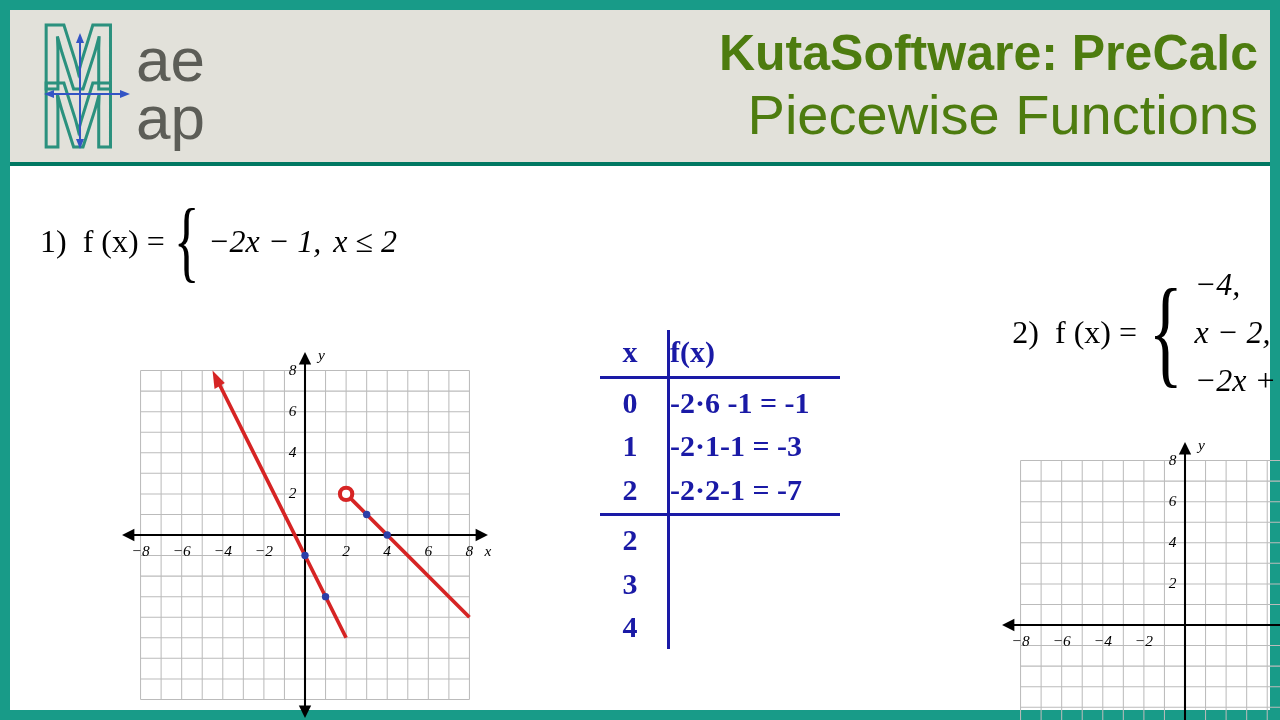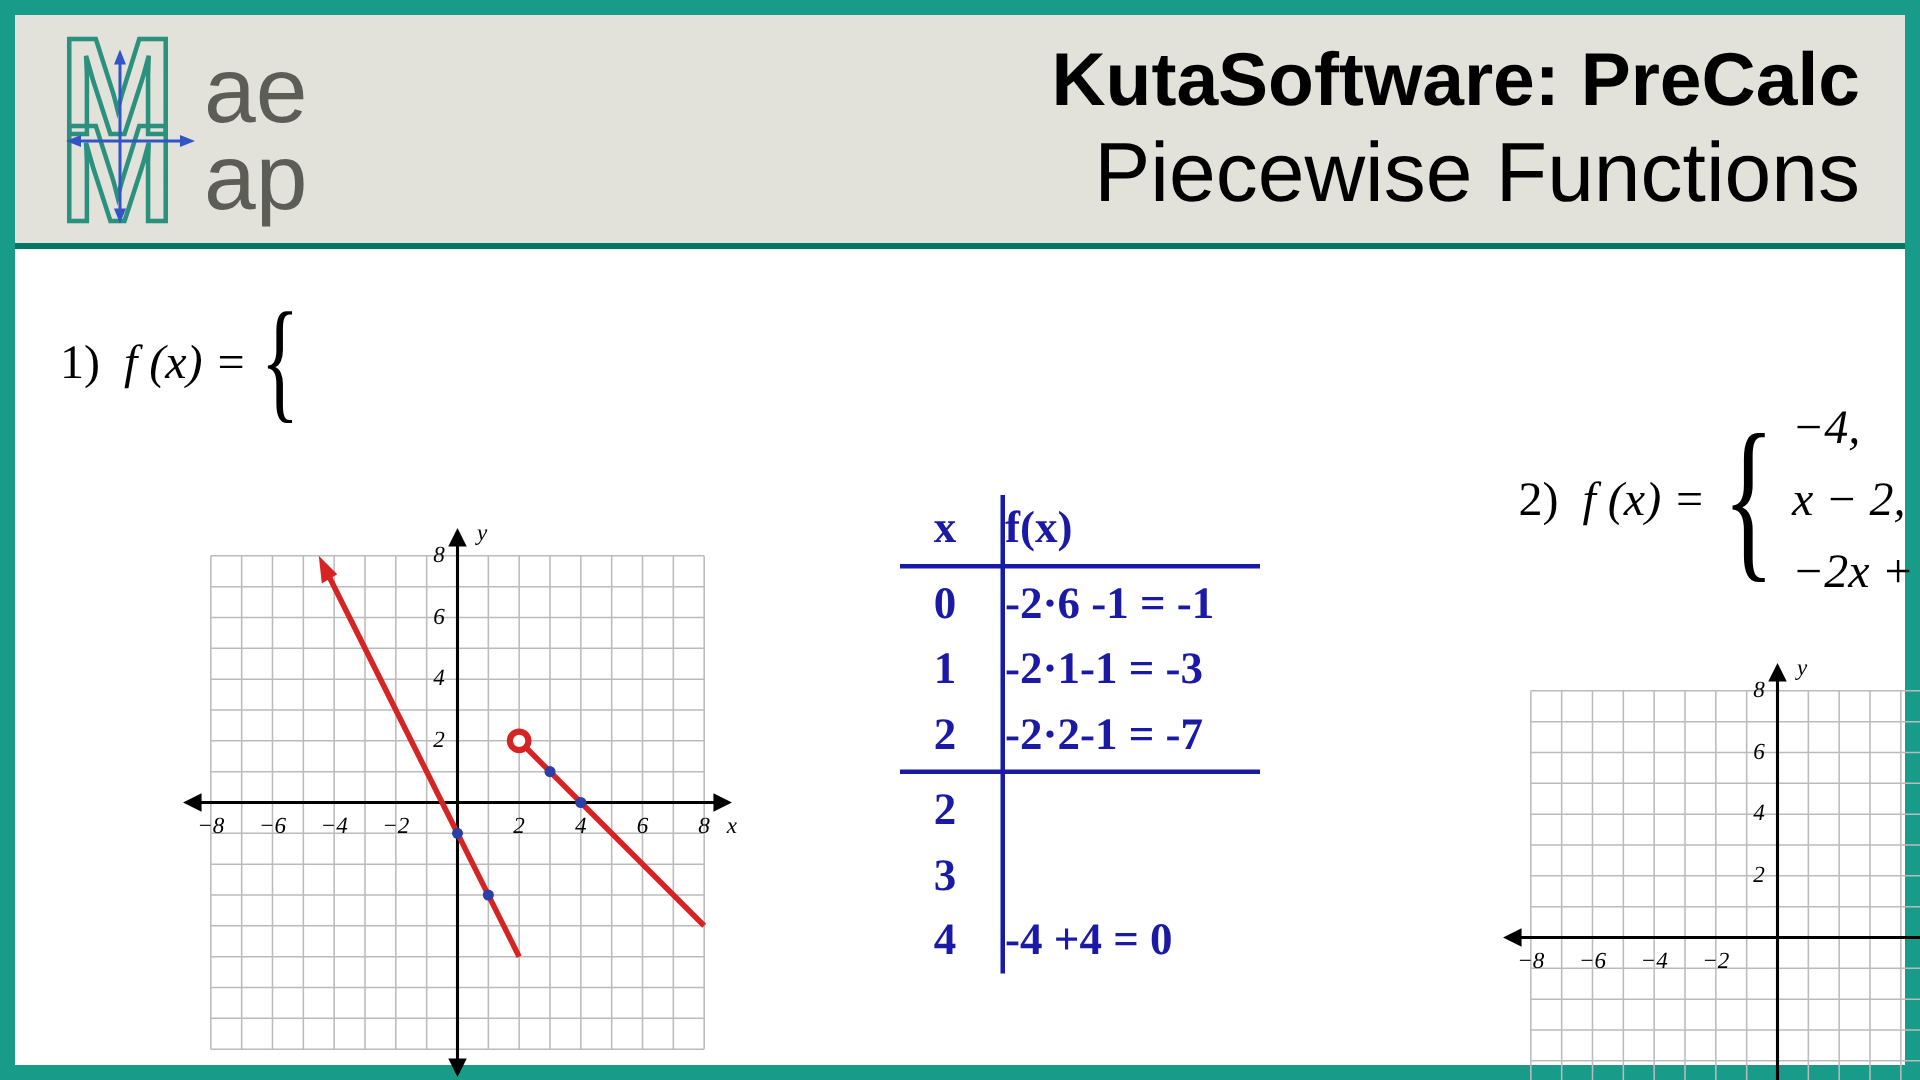--- a/index.html
+++ b/index.html
@@ -1,33 +1,33 @@
 <!DOCTYPE html>
 <html><head>
 <meta charset="utf-8">
 <style>
   * { box-sizing: border-box; margin: 0; padding: 0; }
   body { width: 1280px; height: 720px; overflow: hidden; font-family: Arial, sans-serif; background: #fff; position: relative; }
   .frame { position: absolute; inset: 0; border: 10px solid #189b88; }
   .header { position: absolute; top: 10px; left: 10px; right: 10px; height: 156px; background: #e2e1da; display: flex; align-items: center; border-bottom: 4px solid #007862; }
   .logo { margin-left: 30px; width: 310px; height: 130px; position: relative; }
   .logo svg { width: 100%; height: 100%; }
-  .titleblock { flex: 1; text-align: right; padding-right: 30px; color: #000000; }
+  .titleblock { flex: 1; text-align: right; padding-right: 12px; color: #4d7c0f; }
   .titleblock .line1 { font-size: 50px; font-weight: 700; line-height: 1.15; }
   .titleblock .line2 { font-size: 56px; font-weight: 400; line-height: 1.15; }
 
   .content { position: absolute; top: 170px; left: 10px; right: 10px; bottom: 10px; background: #fff; }
 
   .problem1 { position: absolute; top: 35px; left: 30px; font-family: 'Times New Roman', serif; font-size: 32px; color: #000; display:flex; align-items:center; }
   .problem2 { position: absolute; top: 90px; right: -30px; font-family: 'Times New Roman', serif; font-size: 32px; color: #000; display:flex; align-items:center; }
   .brace { font-size: 90px; display: inline-block; transform: scaleX(0.6); vertical-align: middle; line-height: 0.8; position:relative; }
   .pieces { display: inline-block; vertical-align: middle; }
   .pieces .row { white-space: nowrap; font-style: italic; line-height: 1.5; }
   .pieces .cond { margin-left: 12px; }
-  .fx { font-style: italic; }
+  .fx { }
 
   .graph1 { position: absolute; top: 180px; left: 10px; width: 570px; height: 370px; }
   .graph2 { position: absolute; top: 270px; right: -10px; width: 380px; height: 300px; }
 
   .handwrite { position: absolute; top: 160px; left: 590px; font-family: 'Comic Sans MS', cursive; color: #1a1aa6; font-size: 30px; font-weight: 600; }
   .htable { position: relative; }
   .hcol1 { width: 60px; text-align: center; }
   .hcol2 { padding-left: 10px; white-space: nowrap; }
   .hline-h { border-top: 3px solid #1a1aa6; width: 240px; margin: 2px 0; }
   .hline-h2 { border-top: 3px solid #1a1aa6; width: 240px; margin: 2px 0; }
@@ -58,20 +58,21 @@
     <div class="line2">Piecewise Functions</div>
   </div>
 </div>
 
 <div class="content">
   <div class="problem1">
     <span>1)</span>&nbsp;&nbsp;
     <span class="fx">f (x) =</span>
     <span class="brace">{</span>
     <span class="pieces">
+      <div class="row"><span>−2x − 1,</span><span class="cond">x ≤ 2</span></div>
     </span>
   </div>
 
   <div class="problem2">
     <span>2)</span>&nbsp;&nbsp;
     <span class="fx">f (x) =</span>
     <span class="brace" style="font-size:120px">{</span>
     <span class="pieces">
       <div class="row"><span>−4,</span></div>
       <div class="row"><span>x − 2,</span></div>
@@ -230,17 +231,16 @@
         </div>
       <div class="hline-h2"></div>
       <div class="hrow">
           <div class="hcol1">2</div>
         </div>
       <div class="hrow">
           <div class="hcol1">3</div>
         </div>
       <div class="hrow">
           <div class="hcol1">4</div>
-          <div class="hcol2">-4 +4 = 0</div>
         </div>
     </div>
   </div>
 </div>
 
 </body></html>

